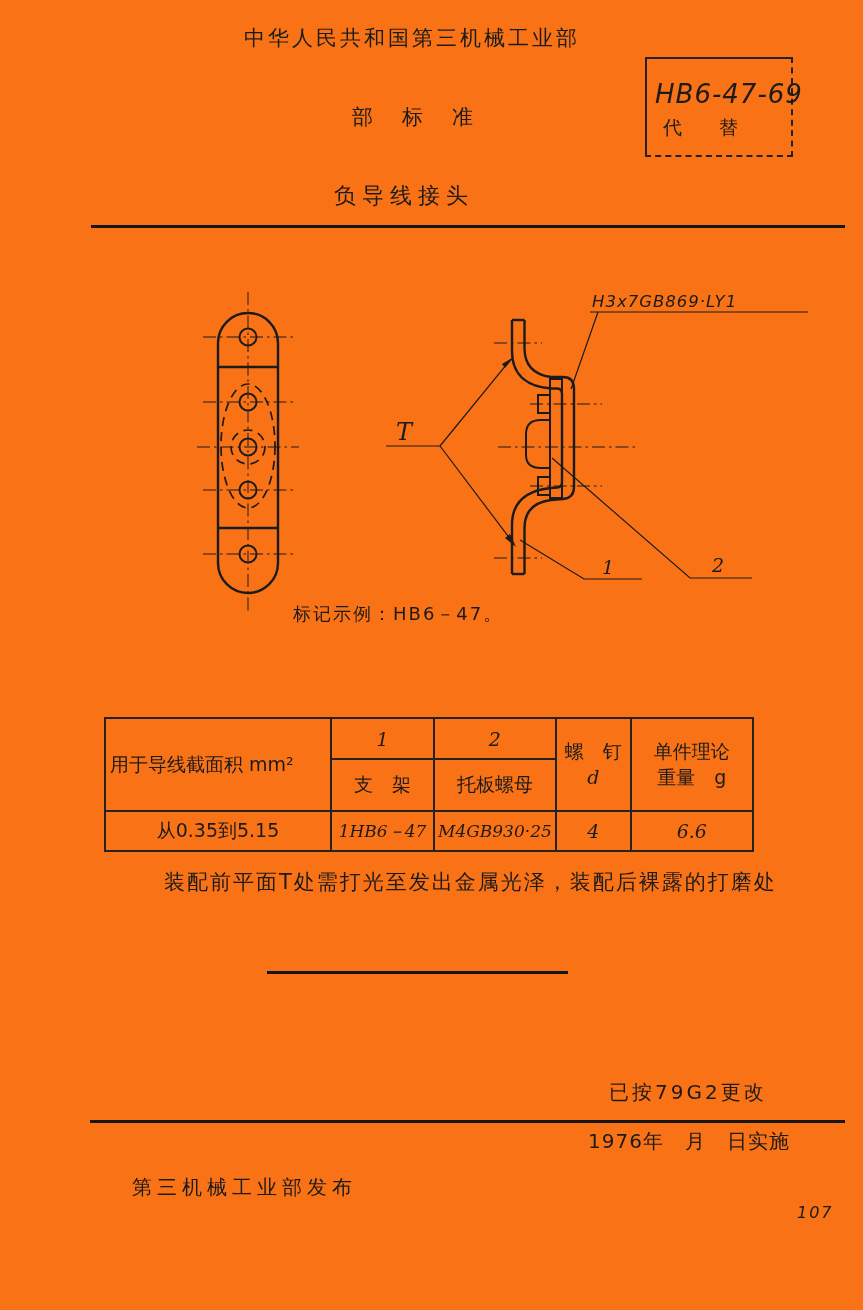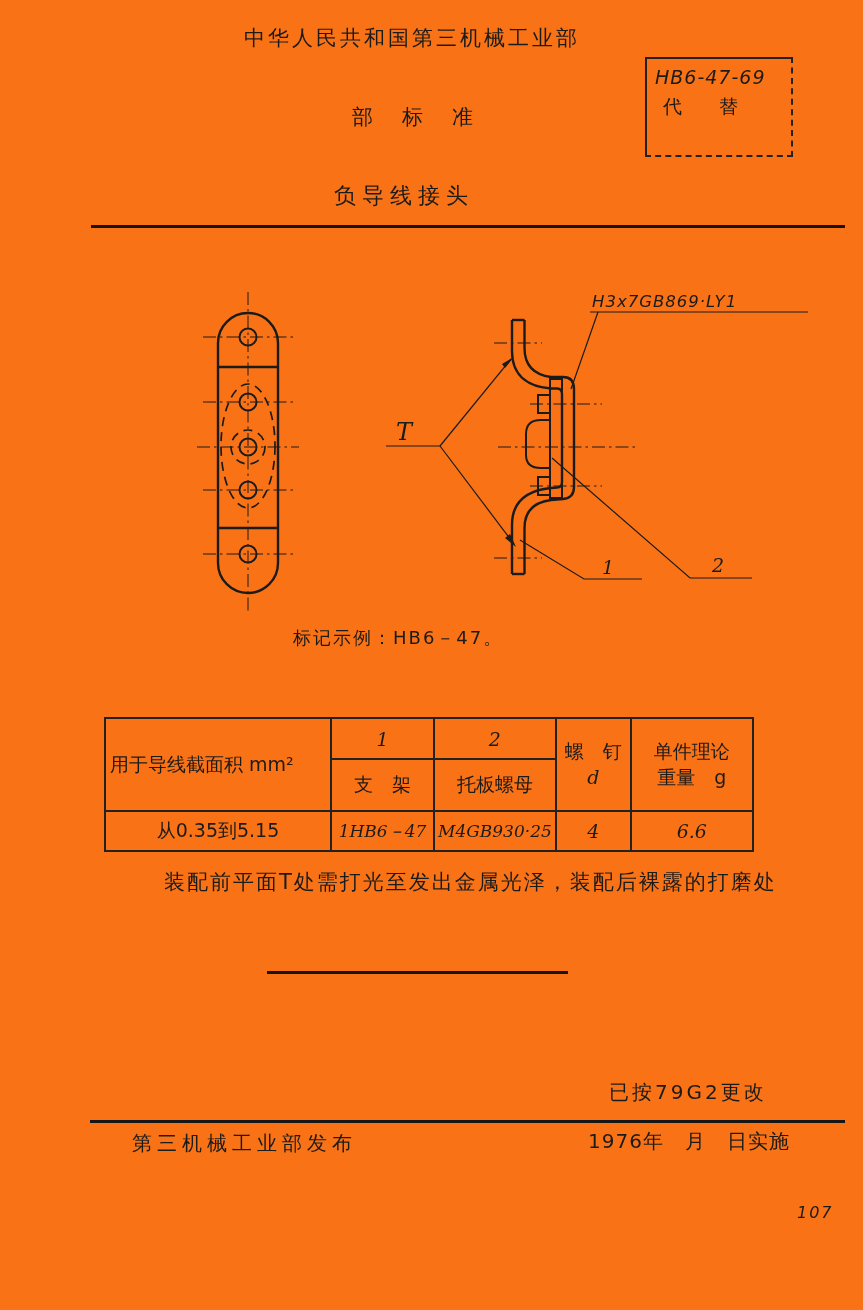--- a/index.html
+++ b/index.html
@@ -8,48 +8,48 @@
     font-family:"DejaVu Sans","Liberation Sans",sans-serif;color:#1b1b1b;
     overflow:hidden;margin:0 auto;
   }
   .abs{position:absolute;white-space:nowrap;}
   .org{left:244px;top:24px;font-size:21px;letter-spacing:3px;}
   .std{left:352px;top:103px;font-size:21px;letter-spacing:4px;}
   .codebox{
     left:645px;top:57px;width:144px;height:96px;
     border:2px solid #222;border-right-style:dashed;border-bottom-style:dashed;
   }
-  .codebox .code{margin:7px 0 0 8px;font-size:19px;font-style:italic;letter-spacing:1px;}
+  .codebox .code{margin:20px 0 0 8px;font-size:26px;font-style:italic;letter-spacing:1px;}
   .codebox .repl{margin:6px 0 0 16px;font-size:19px;letter-spacing:9px;}
   .doctitle{left:334px;top:181px;font-size:22px;letter-spacing:6px;}
   .rule{position:absolute;background:#161616;}
   .rule-title{left:91px;top:225px;width:754px;height:3px;}
   .notice{left:179px;top:239px;font-size:22px;letter-spacing:3.5px;}
-  .marking{left:293px;top:602px;font-size:18px;letter-spacing:2px;margin-top:24px;}
+  .marking{left:293px;top:602px;font-size:18px;letter-spacing:2px;}
   .spec-table{
     position:absolute;left:104px;top:717px;border-collapse:collapse;table-layout:fixed;
     font-size:19px;color:#1b1b1b;
   }
   .spec-table td{
     border:2px solid #222;text-align:center;vertical-align:middle;padding:0 3px;
     overflow:hidden;
   }
   .spec-table .r1{height:41px;}
   .spec-table .r2{height:52px;}
   .spec-table .r3{height:40px;}
   .spec-table .c-area-h{text-align:left;padding-left:4px;}
   .num{font-style:italic;font-family:"DejaVu Serif","Liberation Serif",serif;}
   .cellline{line-height:1.35;}
   .note-line{font-size:21px;letter-spacing:2px;}
   .note1{left:164px;top:868px;}
   .note2{left:104px;top:905px;}
   .mid-rule{left:267px;top:971px;width:301px;height:3px;}
   .change{left:609px;top:1079px;font-size:20px;letter-spacing:3px;}
   .footer-rule{left:90px;top:1120px;width:755px;height:3px;}
-  .issuer{left:132px;top:1130px;font-size:20px;letter-spacing:5px;}
+  .issuer{left:132px;top:1174px;font-size:20px;letter-spacing:5px;}
   .impl{left:588px;top:1128px;font-size:20px;letter-spacing:1px;}
   .pageno{left:797px;top:1203px;font-size:16px;font-style:italic;letter-spacing:2px;}
   .drawing{position:absolute;left:150px;top:278px;width:670px;height:348px;}
   
   .outline{fill:none;stroke:#1b1b1b;stroke-width:2.4;}
   .outline2{fill:none;stroke:#1b1b1b;stroke-width:2;}
   .dash{fill:none;stroke:#1b1b1b;stroke-width:1.7;stroke-dasharray:9 6;}
   .cl{fill:none;stroke:#1b1b1b;stroke-width:1;stroke-dasharray:13 4 2.5 4;}
   .leader{fill:none;stroke:#1b1b1b;stroke-width:1.2;}
   .ahead{fill:#1b1b1b;stroke:none;}

